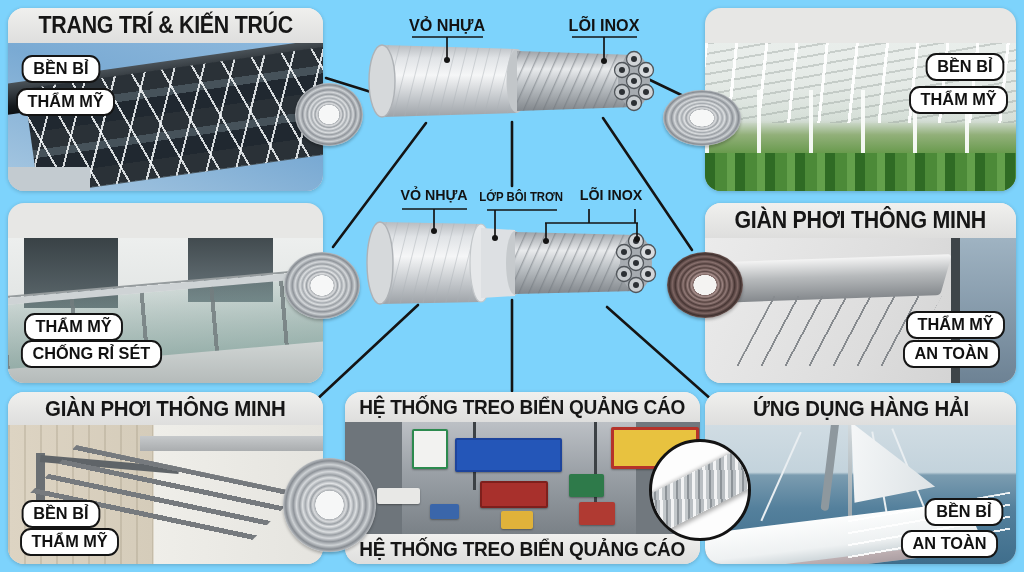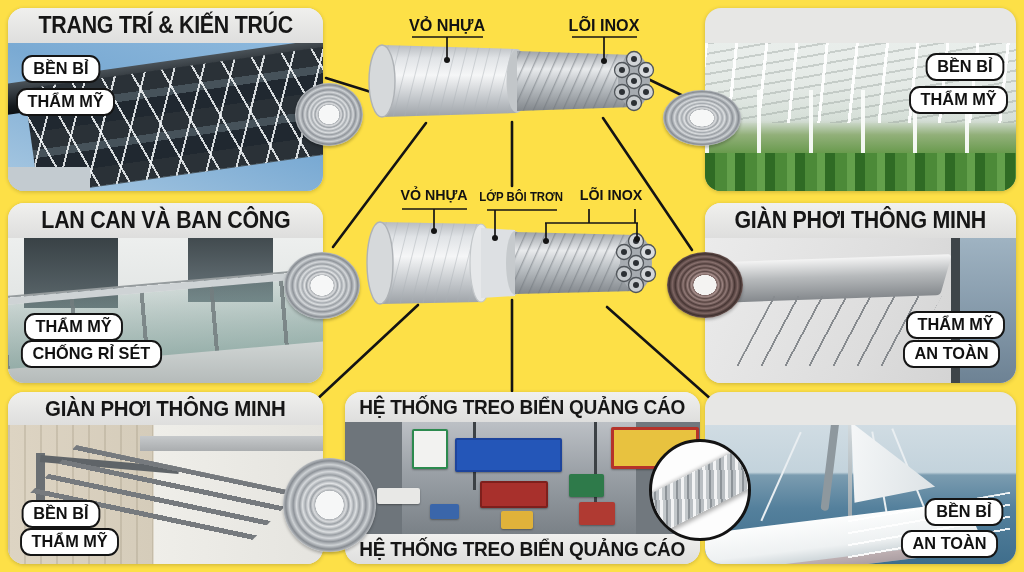--- a/index.html
+++ b/index.html
@@ -1,16 +1,16 @@
 <!DOCTYPE html>
 <html><head>
 <meta charset="utf-8">
 <style>
   html,body{margin:0;padding:0;background:#f7f7f5;}
-  #canvas{position:relative;width:1024px;height:572px;background:#fde047;overflow:hidden;
+  #canvas{position:relative;width:1024px;height:572px;background:#7dd3fc;overflow:hidden;
           font-family:"Liberation Sans",sans-serif;}
 
   
   .panel{position:absolute;border-radius:16px;overflow:hidden;background:#e7e7e5;
          box-shadow:0 1px 4px rgba(0,0,0,.2);z-index:2;}
   .bar{position:absolute;left:0;right:0;top:0;height:35px;display:flex;align-items:center;
        justify-content:center;background:linear-gradient(180deg,#f0f0ee,#dededd);z-index:3;}
   .bar.bottom{top:auto;bottom:0;height:28px;}
   .bar span{font-weight:bold;color:#161616;white-space:nowrap;transform:scaleX(.93);letter-spacing:-.3px;}
   .fs23 span{font-size:23px}.fs22 span{font-size:22px}.fs20 span{font-size:20.5px}
@@ -185,23 +185,20 @@
     <div class="photo ph-farm">
       <div class="farm-roof"></div>
       <div class="farm-posts"></div>
       <div class="farm-field"></div>
     </div>
     <div class="badge bg1">BỀN BỈ</div>
     <div class="badge bg2">THẨM MỸ</div>
   </div>
 
   <div class="panel p-ml">
-    <div class="bar fs23">
-      <span>LAN CAN VÀ BAN CÔNG</span>
-    </div>
     <div class="photo ph-balc">
       <div class="balc-win1"></div>
       <div class="balc-win2"></div>
       <div class="balc-glass">
         <div class="balc-posts"></div>
       </div>
     </div>
     <div class="badge bg1">THẨM MỸ</div>
     <div class="badge bg2">CHỐNG RỈ SÉT</div>
   </div>
@@ -251,20 +248,23 @@
       <div class="sgn sg-red2"></div>
       <div class="sgn sg-wsm"></div>
       <div class="sgn sg-bsm"></div>
     </div>
     <div class="bar bottom fs20">
       <span>HỆ THỐNG TREO BIỂN QUẢNG CÁO</span>
     </div>
   </div>
 
   <div class="panel p-br">
+    <div class="bar fs22">
+      <span>ỨNG DỤNG HÀNG HẢI</span>
+    </div>
     <div class="photo ph-sea">
       <div class="sea-rig1"></div>
       <div class="sea-rig2"></div>
       <div class="sea-rig3"></div>
       <div class="sea-jib"></div>
       <div class="sea-mast"></div>
       <div class="sea-sail"></div>
       <div class="sea-hull"></div>
       <div class="sea-rail"></div>
     </div>

